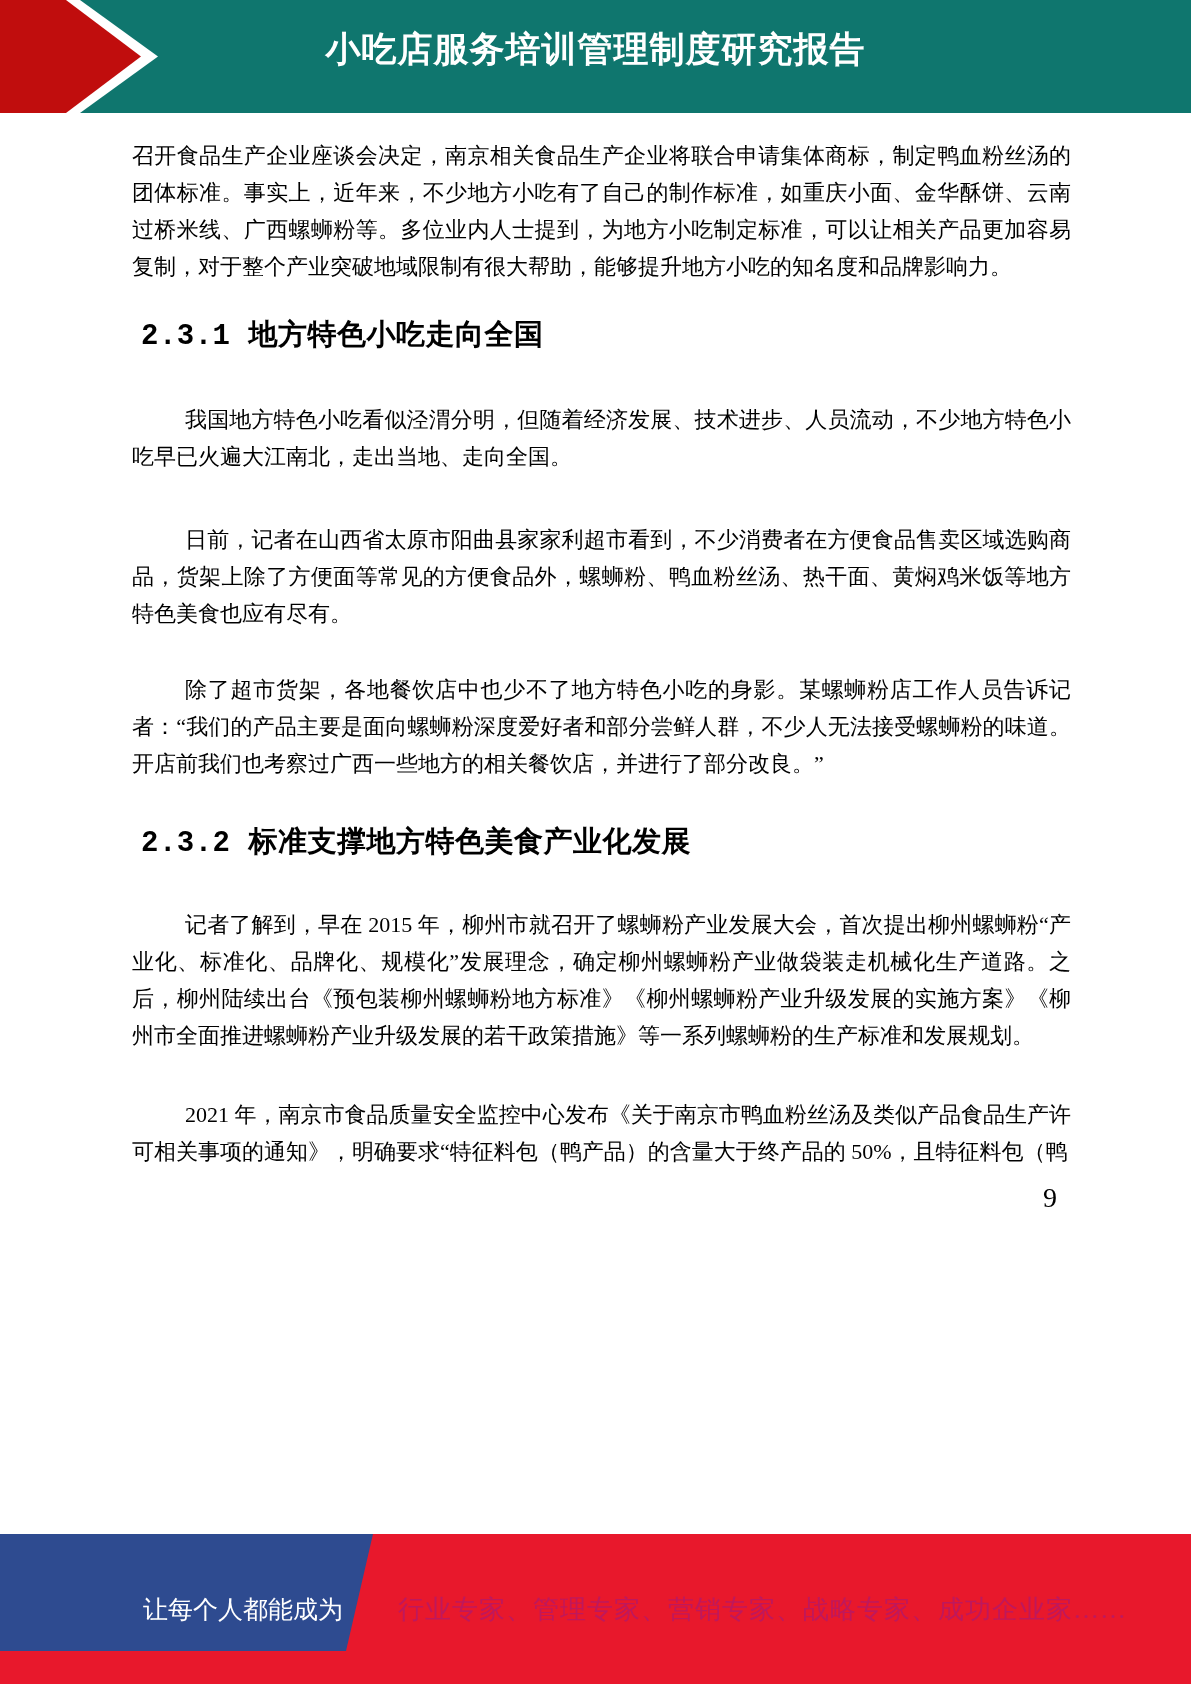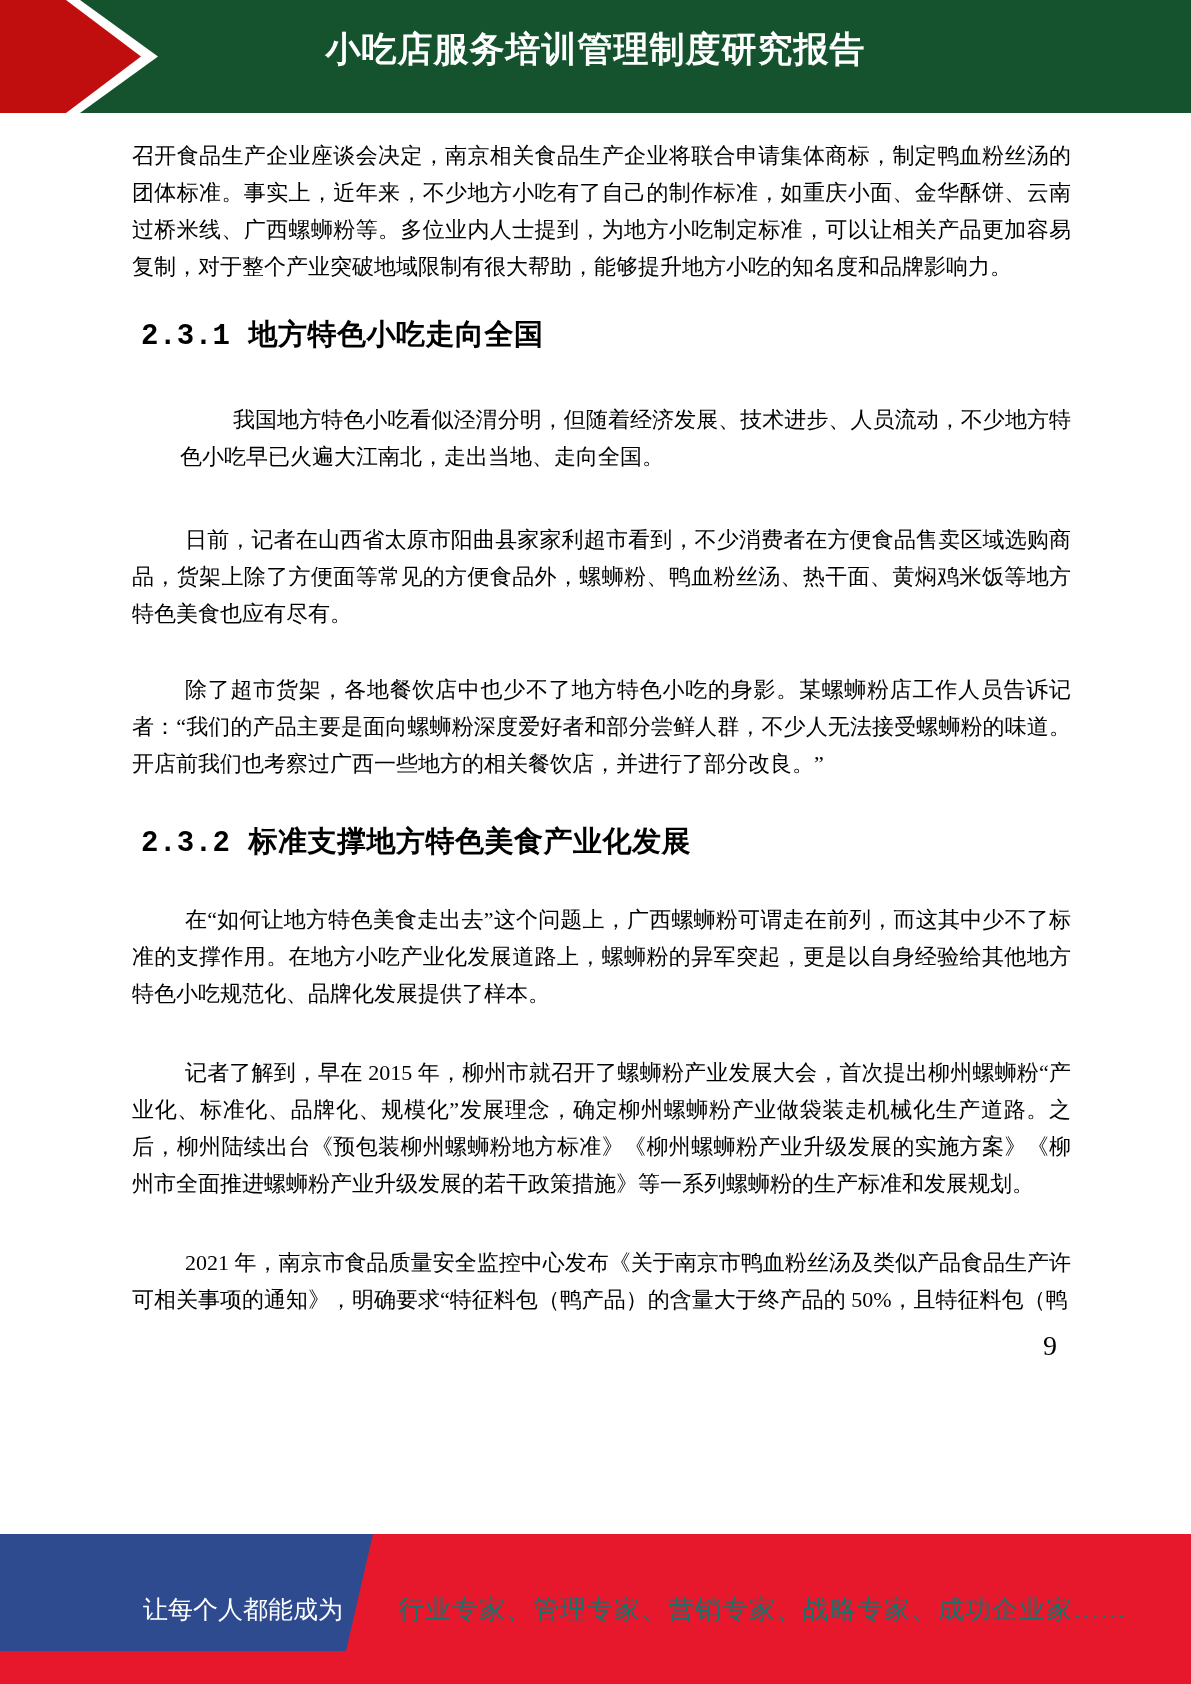--- a/index.html
+++ b/index.html
@@ -9,21 +9,21 @@
     margin:0 auto;
     background:#ffffff;
     overflow:hidden;
     font-family:"Liberation Serif","DejaVu Serif",serif;
   }
 
   
   .banner {
     position:relative;
     width:100%; height:113px;
-    background:#14532d;
+    background:#0f766e;
   }
   .arrow-wrap { position:absolute; left:0; top:0; width:170px; height:113px; }
   .arrow-white {
     position:absolute; left:0; top:0; width:162px; height:113px;
     background:#ffffff;
     clip-path:polygon(0 0, 80px 0, 158px 56.5px, 80px 113px, 0 113px);
   }
   .arrow-red {
     position:absolute; left:0; top:0; width:150px; height:113px;
     background:#C00D0D;
@@ -58,21 +58,21 @@
     font-size:29px;
     line-height:40px;
     color:#000000;
     letter-spacing:0.5px;
   }
   .mt32 { margin-top:32px; }
   .mt37 { margin-top:37px; }
   .mt39 { margin-top:39px; }
   .mt42 { margin-top:42px; }
   .mt43 { margin-top:46px; }
-  .mt44 { margin-top:44px;margin-left:48px; }
+  .mt44 { margin-top:44px; }
   .pagenum {
     margin-top:8px;
     padding-right:14px;
     text-align:right;
     font-size:28px;
     line-height:40px;
     color:#000000;
   }
 
   
@@ -92,21 +92,21 @@
   .footer-left-text {
     position:absolute; left:143px; top:50%;
     transform:translateY(-50%);
     color:#ffffff;
     font-size:25px;
     white-space:nowrap;
   }
   .footer-right-text {
     position:absolute; left:398px; top:50%;
     transform:translateY(-50%);
-    color:#0f766e;
+    color:#be185d;
     font-size:26px;
     letter-spacing:1px;
     white-space:nowrap;
   }
 </style>
 </head>
 <body>
 
 <div class="page">
 
@@ -125,21 +125,20 @@
 
     <p class="para indent mt44">我国地方特色小吃看似泾渭分明，但随着经济发展、技术进步、人员流动，不少地方特色小吃早已火遍大江南北，走出当地、走向全国。</p>
 
     <p class="para indent mt43">日前，记者在山西省太原市阳曲县家家利超市看到，不少消费者在方便食品售卖区域选购商品，货架上除了方便面等常见的方便食品外，螺蛳粉、鸭血粉丝汤、热干面、黄焖鸡米饭等地方特色美食也应有尽有。</p>
 
     <p class="para indent mt39">除了超市货架，各地餐饮店中也少不了地方特色小吃的身影。某螺蛳粉店工作人员告诉记者：“我们的产品主要是面向螺蛳粉深度爱好者和部分尝鲜人群，不少人无法接受螺蛳粉的味道。开店前我们也考察过广西一些地方的相关餐饮店，并进行了部分改良。”</p>
 
 
     <h2 class="sect-h mt42">2.3.2 标准支撑地方特色美食产业化发展</h2>
 
-    <p class="para indent mt37">在“如何让地方特色美食走出去”这个问题上，广西螺蛳粉可谓走在前列，而这其中少不了标准的支撑作用。在地方小吃产业化发展道路上，螺蛳粉的异军突起，更是以自身经验给其他地方特色小吃规范化、品牌化发展提供了样本。</p>
 
     <p class="para indent mt42">记者了解到，早在 2015 年，柳州市就召开了螺蛳粉产业发展大会，首次提出柳州螺蛳粉“产业化、标准化、品牌化、规模化”发展理念，确定柳州螺蛳粉产业做袋装走机械化生产道路。之后，柳州陆续出台《预包装柳州螺蛳粉地方标准》《柳州螺蛳粉产业升级发展的实施方案》《柳州市全面推进螺蛳粉产业升级发展的若干政策措施》等一系列螺蛳粉的生产标准和发展规划。</p>
 
     <p class="para indent mt42">2021 年，南京市食品质量安全监控中心发布《关于南京市鸭血粉丝汤及类似产品食品生产许可相关事项的通知》，明确要求“特征料包（鸭产品）的含量大于终产品的 50%，且特征料包（鸭</p>
 
     <div class="pagenum">9</div>
   </main>
 
   <footer class="footer">
     <div class="footer-red-band"></div>

